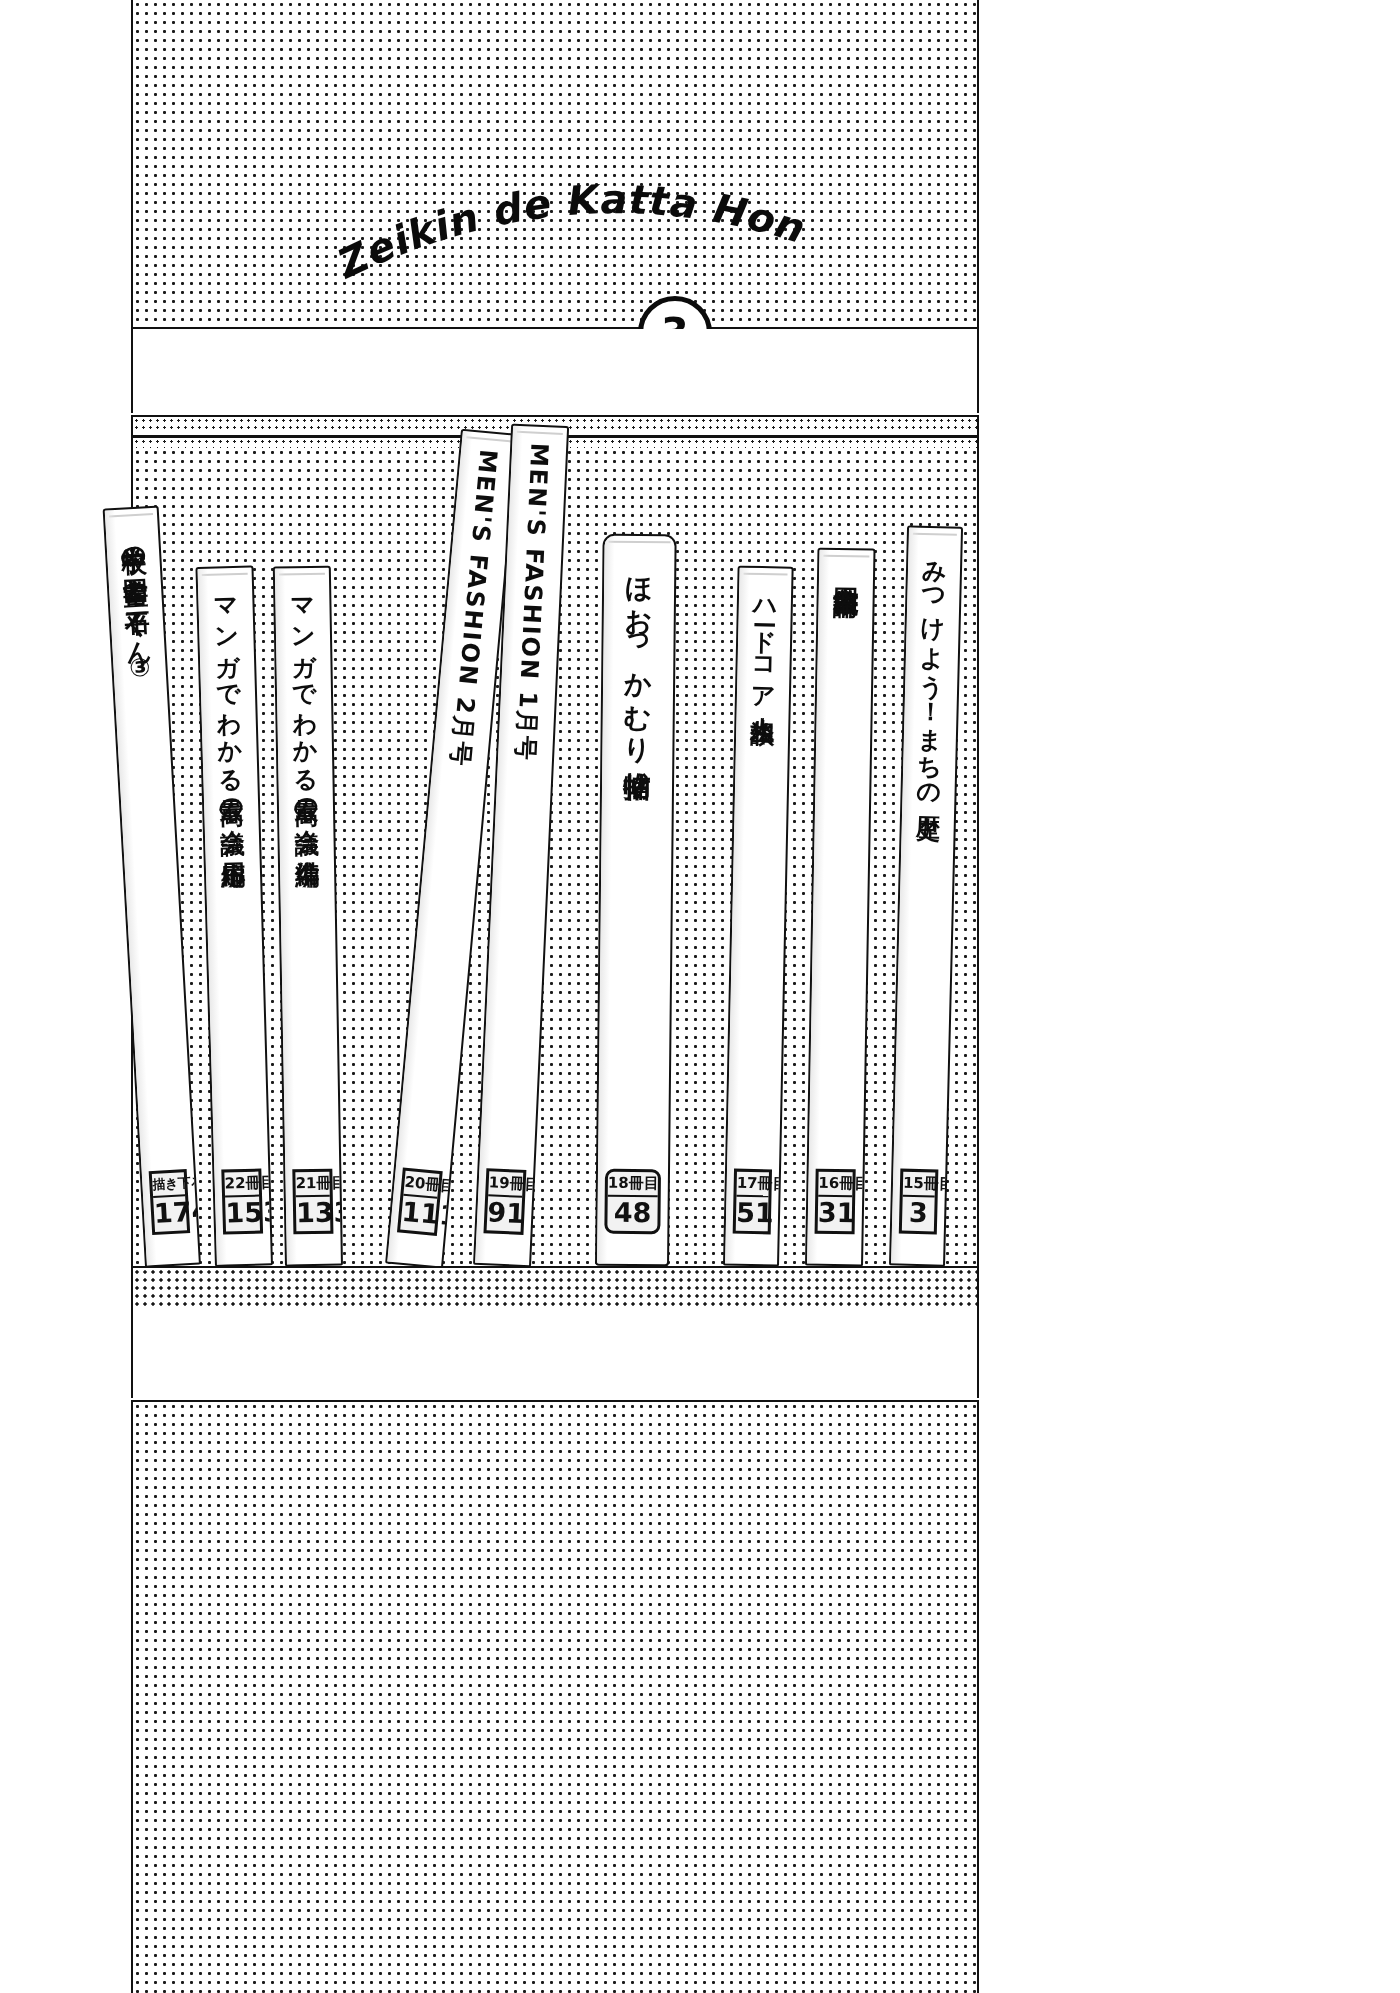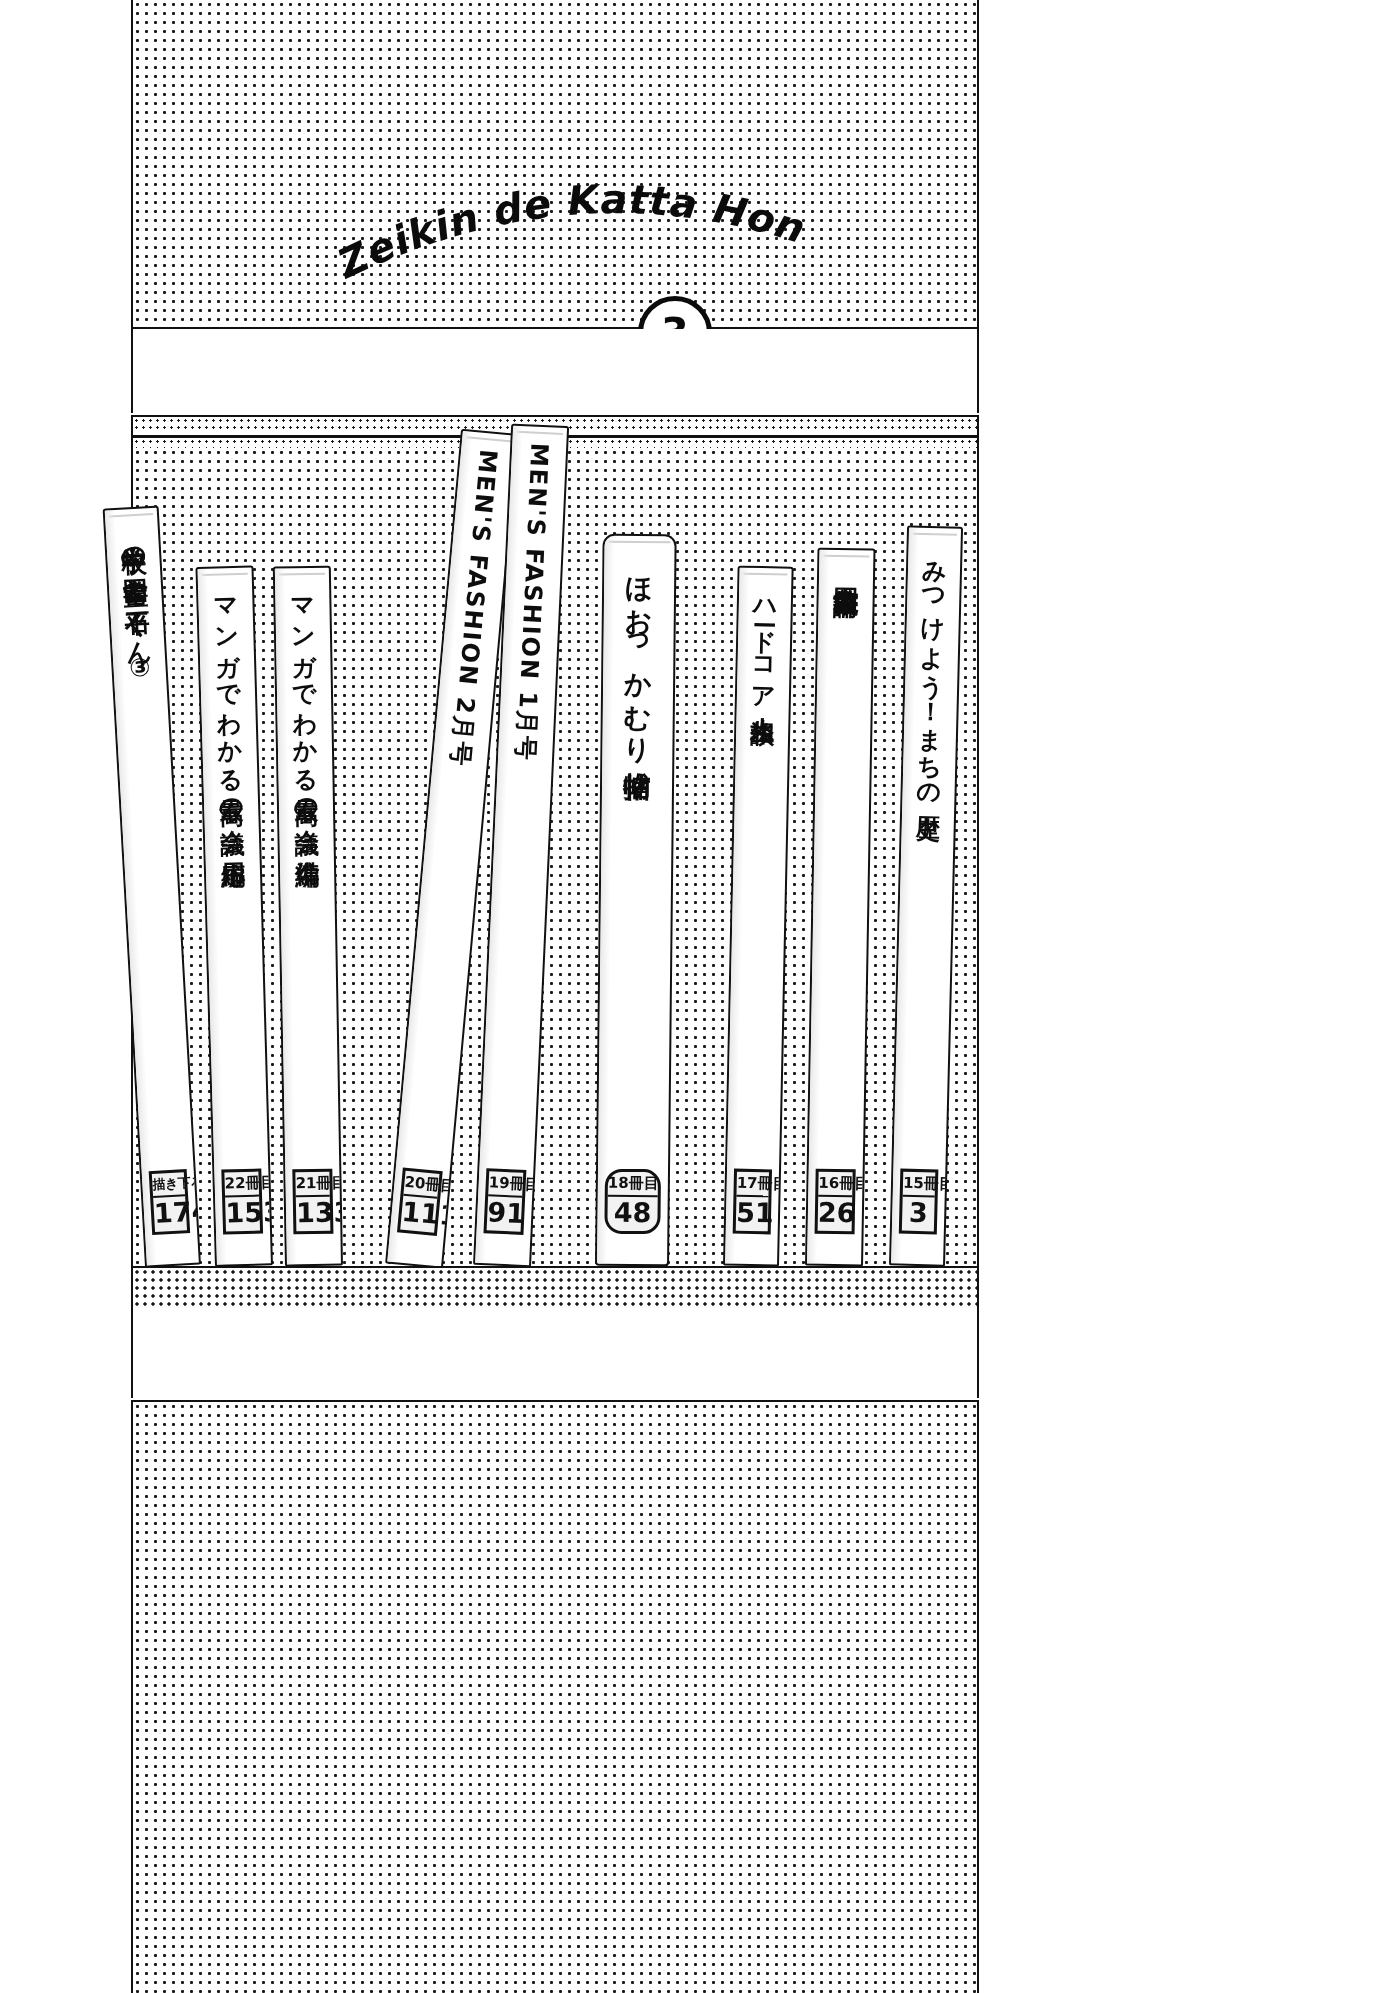--- a/index.html
+++ b/index.html
@@ -139,21 +139,21 @@
 
   
   .label-box{
     position:absolute;bottom:30px;left:50%;transform:translateX(-50%);
     width:calc(100% - 14px);
     border:3px solid #111;
     background:#f2f2f2;
     box-sizing:border-box;
     z-index:3;
   }
-  .label-box.rounded{border-radius:17px;}
+  .label-box.rounded{border-radius:9px;}
   .label-no{
     font-size:15px;font-weight:700;text-align:center;
     padding:2px 0 2px;
     border-bottom:2.5px solid #111;
     letter-spacing:0px;
     white-space:nowrap;
     font-family:"DejaVu Sans","Liberation Sans",sans-serif;
   }
   .label-no.small{font-size:13px;letter-spacing:-0.5px;}
   .label-pg{
@@ -250,21 +250,21 @@
           <div class="label-box">
             <div class="label-no">17冊目</div>
             <div class="label-pg">51</div>
           </div>
         </div>
         <div class="book sq" style="left: 672px; width: 58px; height: 718px; transform: rotate(1deg); transform-origin: 50% 100%;">
           <div class="cap"></div>
           <div class="spine-title" style="font-size: 25px; margin-top: 18px;">図書館概論</div>
           <div class="label-box">
             <div class="label-no">16冊目</div>
-            <div class="label-pg">26</div>
+            <div class="label-pg">31</div>
           </div>
         </div>
         <div class="book sq" style="left: 756px; width: 56px; height: 740px; transform: rotate(1.4deg); transform-origin: 50% 100%;">
           <div class="cap"></div>
           <div class="spine-title" style="font-size: 24px; margin-top: 16px;">みつけよう！まちの歴史</div>
           <div class="label-box">
             <div class="label-no">15冊目</div>
             <div class="label-pg">3</div>
           </div>
         </div>

